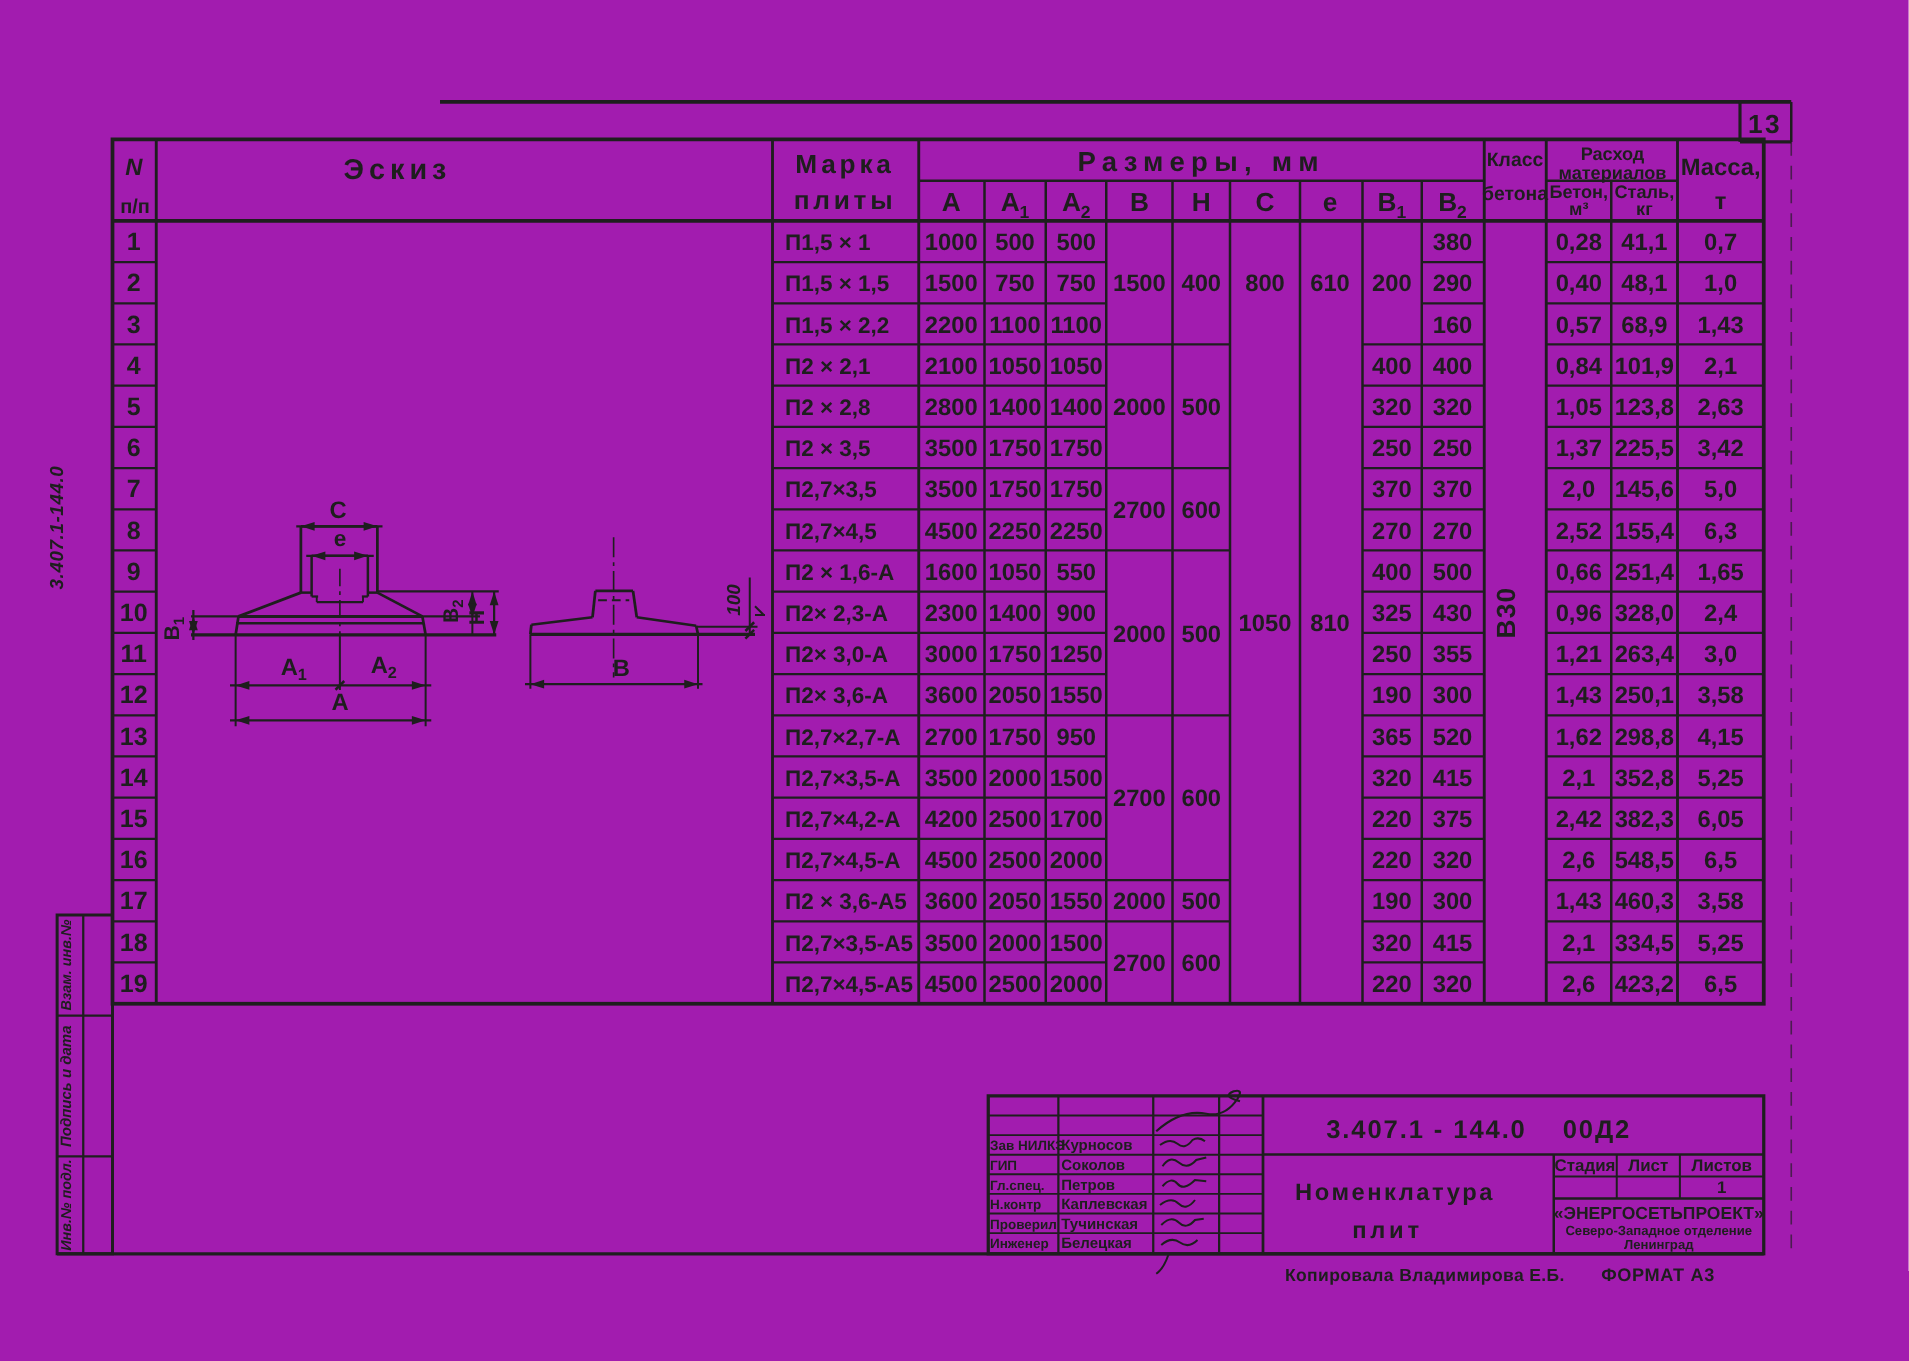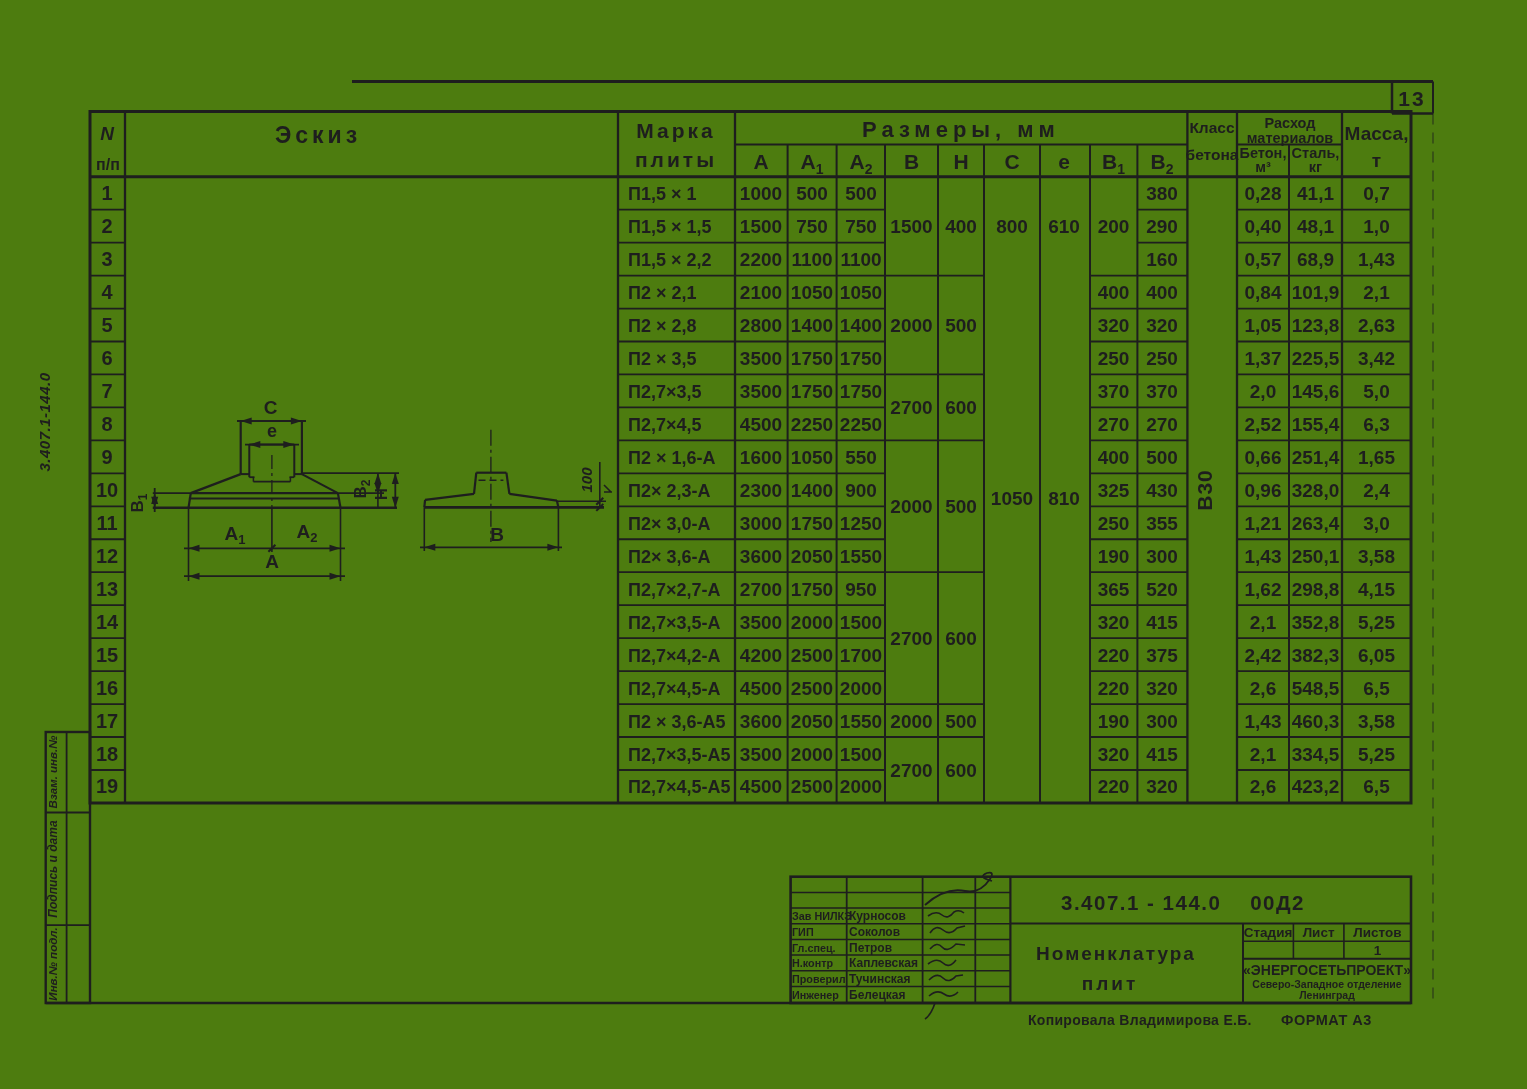--- a/index.html
+++ b/index.html
@@ -1,15 +1,15 @@
 <!DOCTYPE html>
 <html><head><meta charset="utf-8"><title>3.407.1-144.0</title>
 <style>
 html,body{margin:0;padding:0;background:#ffffff;}
-#page{position:relative;width:1527px;height:1089px;background:#4d7c0f;overflow:hidden;}
+#page{position:relative;width:1527px;height:1089px;background:#a21caf;overflow:hidden;}
 text{font-family:"Liberation Sans",sans-serif;}
 </style></head><body>
 
 <div id="page">
 <svg width="1527" height="1089" viewBox="0 0 1527 1089">
 
 <line x1="352" y1="81.5" x2="1433" y2="81.5" stroke="#1e1e1e" stroke-width="3"></line>
 
 <g>
         <line x1="1392" y1="81.5" x2="1392" y2="113.5" stroke="#1e1e1e" stroke-width="2.5"></line>

